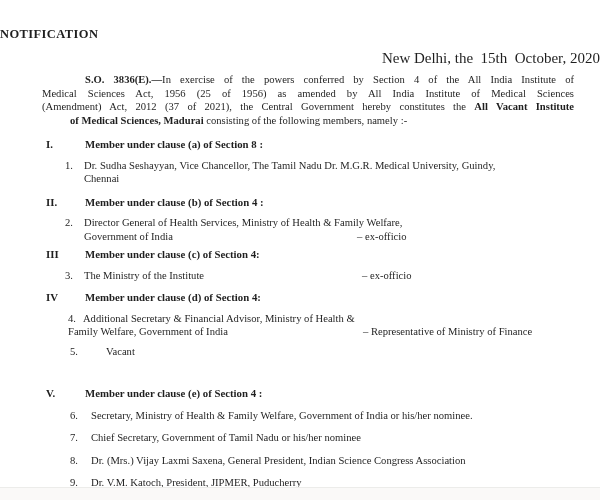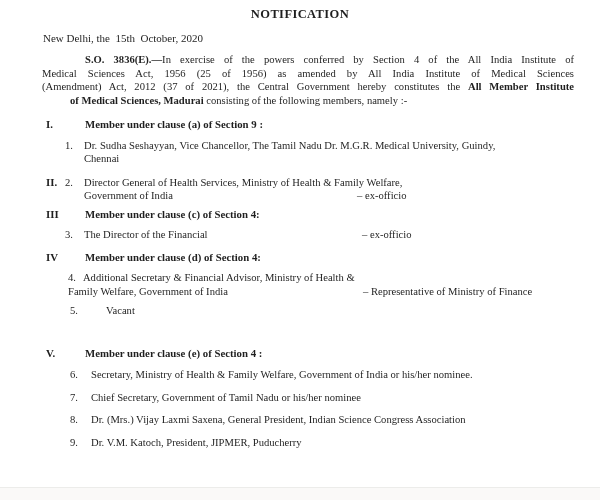--- a/index.html
+++ b/index.html
@@ -7,30 +7,31 @@
     position: relative;
     width: 600px;
     height: 500px;
     background: #ffffff;
     font-family: "Liberation Serif", serif;
     color: #1f1f1f;
     overflow: hidden;
   }
   .doc-title {
     padding-top: 7px;
-    text-align: center;
+    text-align: left;
     font-weight: bold;
     font-size: 12.5px;
     line-height: 14px;
     letter-spacing: 0.4px;
+    margin-top: 20px;
   }
   .dateline {
     margin-top: 10px;
-    text-align: left;
-    font-size: 11px;
+    text-align: right;
+    font-size: 15px;
     line-height: 14px;
     white-space: pre;
     margin-left: 43px;
   }
   .intro { margin-top: 8px; font-size: 10.6px; line-height: 13.5px; }
   .iline {
     padding-left: 42px;
     padding-right: 26px;
     text-align: justify;
     text-align-last: justify;
@@ -91,50 +92,51 @@
 
 <div class="page">
 
   <div class="doc-title">NOTIFICATION</div>
 
   <div class="dateline">New Delhi, the  15th  October, 2020</div>
 
   <div class="intro">
     <div class="iline first"><b>S.O. 3836(E).—</b><span>In exercise of the powers conferred by Section 4 of the All India Institute of</span></div>
     <div class="iline">Medical Sciences Act, 1956 (25 of 1956) as amended by All India Institute of Medical Sciences</div>
-    <div class="iline"><span>(Amendment) Act, 2012 (37 of 2021), the Central Government hereby constitutes the </span><b>All Member Institute</b></div>
+    <div class="iline"><span>(Amendment) Act, 2012 (37 of 2021), the Central Government hereby constitutes the </span><b>All Vacant Institute</b></div>
     <div class="iline last"><b>of Medical Sciences, Madurai</b><span> consisting of the following members, namely :-</span></div>
   </div>
 
   <div class="sec s1">
     <span class="numeral">I.</span>
-    <span>Member under clause (a) of Section 9 :</span>
+    <span>Member under clause (a) of Section 8 :</span>
   </div>
   <div class="item itemA i1">
     <span class="num">1.</span>
     <div class="line">Dr. Sudha Seshayyan, Vice Chancellor, The Tamil Nadu Dr. M.G.R. Medical University, Guindy,</div>
     <div class="line">Chennai</div>
   </div>
 
   <div class="sec s2">
     <span class="numeral">II.</span>
+    <span>Member under clause (b) of Section 4 :</span>
   </div>
   <div class="item itemA i2">
     <span class="num">2.</span>
     <div class="line">Director General of Health Services, Ministry of Health &amp; Family Welfare,</div>
     <div class="line"><span>Government of India</span><span class="ann ann-2">– ex-officio</span></div>
   </div>
 
   <div class="sec s3">
     <span class="numeral">III</span>
     <span>Member under clause (c) of Section 4:</span>
   </div>
   <div class="item itemA i3">
     <span class="num">3.</span>
-    <div class="line"><span>The Director of the Financial</span><span class="ann ann-3">– ex-officio</span></div>
+    <div class="line"><span>The Ministry of the Institute</span><span class="ann ann-3">– ex-officio</span></div>
   </div>
 
   <div class="sec s4">
     <span class="numeral">IV</span>
     <span>Member under clause (d) of Section 4:</span>
   </div>
   <div class="item item4 i4">
     <div class="line"><span class="numInline">4.</span><span>Additional Secretary &amp; Financial Advisor, Ministry of Health &amp;</span></div>
     <div class="line"><span>Family Welfare, Government of India</span><span class="ann ann-4">– Representative of Ministry of Finance</span></div>
   </div>

